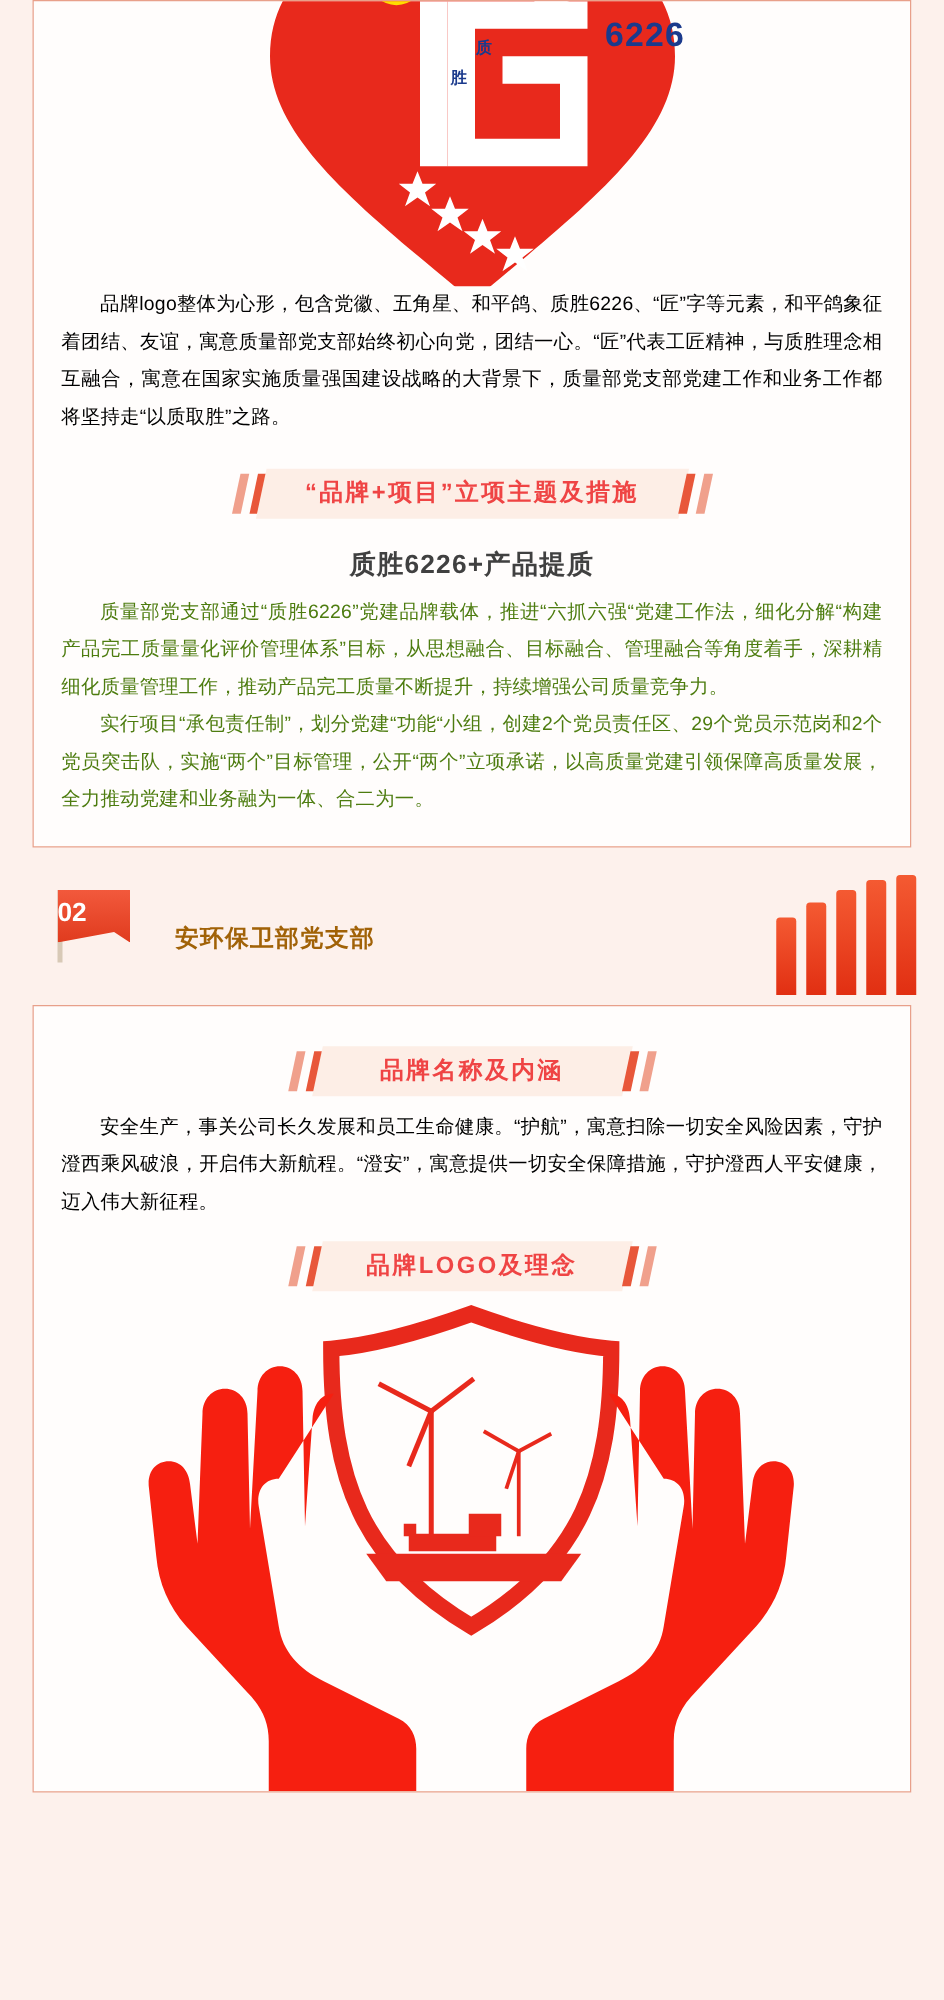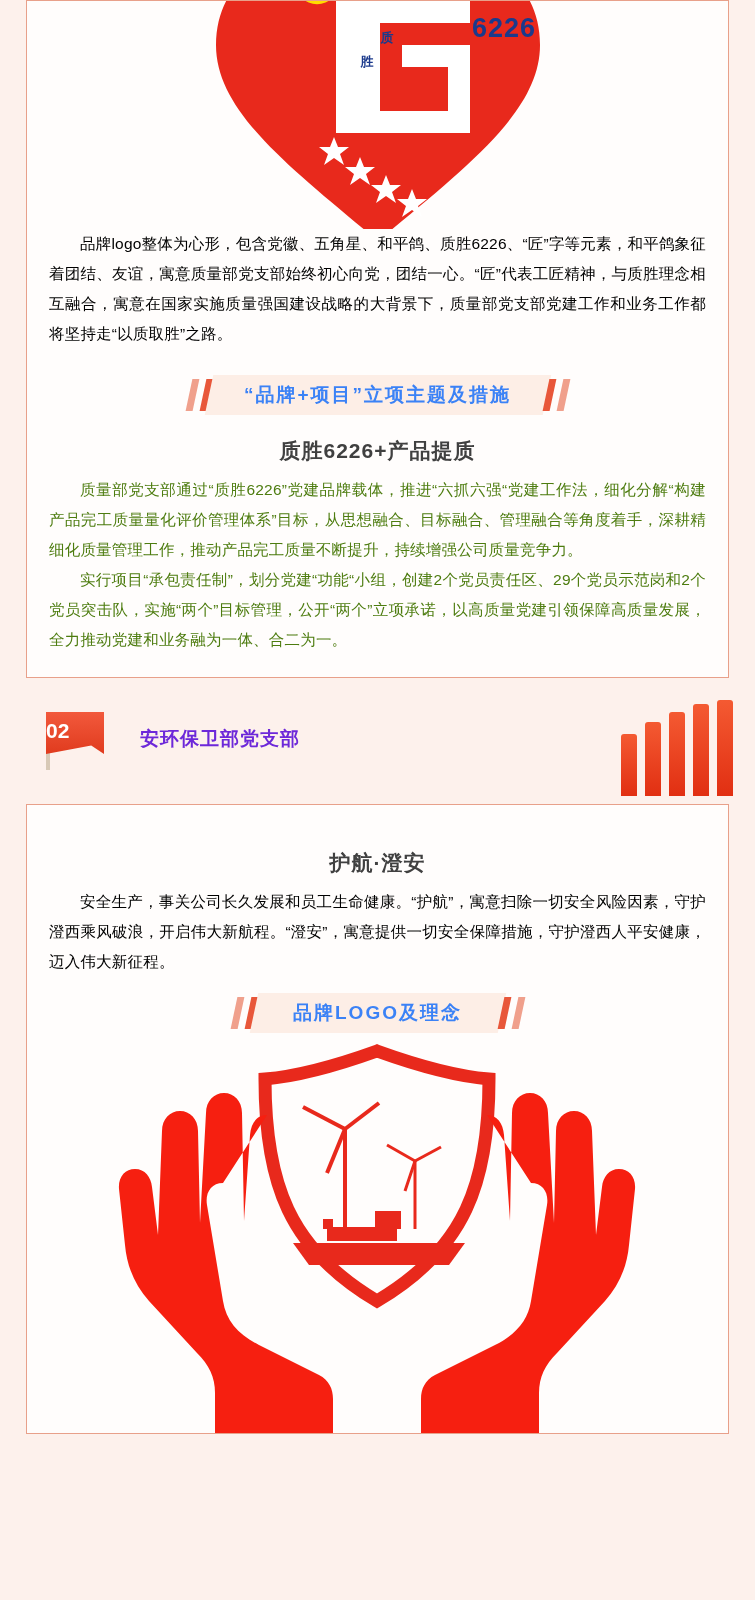--- a/index.html
+++ b/index.html
@@ -34,21 +34,21 @@
   .heart {
     position: absolute;
     left: 50%;
     transform: translateX(-50%);
     top: -60px;
     width: 340px;
     height: 300px;
   }
   .num6226 {
     position: absolute;
-    right: 192px;
+    right: 180px;
     top: 12px;
     font-size: 27px;
     font-weight: bold;
     color: #1b3a8c;
     letter-spacing: 1px;
   }
   .zhisheng-v {
     position: absolute;
     left: 352px;
     top: 28px;
@@ -99,21 +99,21 @@
     transform: skewX(-12deg);
   }
   .ribbon .txt {
     position: absolute;
     left: 0; right: 0; top: 0;
     height: 24px;
     line-height: 40px;
     text-align: center;
     font-size: 19px;
     font-weight: bold;
-    color: #3b82f6;
+    color: #ef4444;
     letter-spacing: 2px;
   }
   .ribbon .slash {
     position: absolute;
     top: 4px;
     width: 7px;
     height: 32px;
     background: #f0a08c;
     transform: skewX(-12deg);
   }
@@ -164,24 +164,24 @@
   }
   .flag .pole {
     position: absolute;
     left: 0; top: 0;
     width: 4px; height: 58px;
     background: #d8c9b6;
   }
   .section-title {
     position: absolute;
     left: 140px;
-    top: 32px;
+    top: 44px;
     font-size: 19px;
     font-weight: bold;
-    color: #6d28d9;
+    color: #a16207;
     letter-spacing: 1px;
     text-align: center;
   }
   .fans {
     position: absolute;
     right: 0;
     top: 6px;
     width: 140px;
     height: 96px;
   }
@@ -265,22 +265,29 @@
       <div class="fan-blade" style="left:30px;height:74px;"></div>
       <div class="fan-blade" style="left:54px;height:84px;"></div>
       <div class="fan-blade" style="left:78px;height:92px;"></div>
       <div class="fan-blade" style="left:102px;height:96px;"></div>
     </div>
   </div>
 
   <div class="card">
     <div class="gap"></div>
 
-
-    <div class="subtitle">护航·澄安</div>
+    <div class="ribbon" style="width:340px;margin-top:10px">
+      <div class="slash l1"></div>
+      <div class="slash s2 l2"></div>
+      <div class="plate"></div>
+      <div class="slash s2 r1"></div>
+      <div class="slash r2"></div>
+      <div class="txt">品牌名称及内涵</div>
+    </div>
+
 
     <p class="para" style="margin-top:10px">安全生产，事关公司长久发展和员工生命健康。“护航”，寓意扫除一切安全风险因素，守护澄西乘风破浪，开启伟大新航程。“澄安”，寓意提供一切安全保障措施，守护澄西人平安健康，迈入伟大新征程。</p>
 
     <div class="ribbon" style="width:340px;margin-top:16px">
       <div class="slash l1"></div>
       <div class="slash s2 l2"></div>
       <div class="plate"></div>
       <div class="slash s2 r1"></div>
       <div class="slash r2"></div>
       <div class="txt">品牌LOGO及理念</div>

